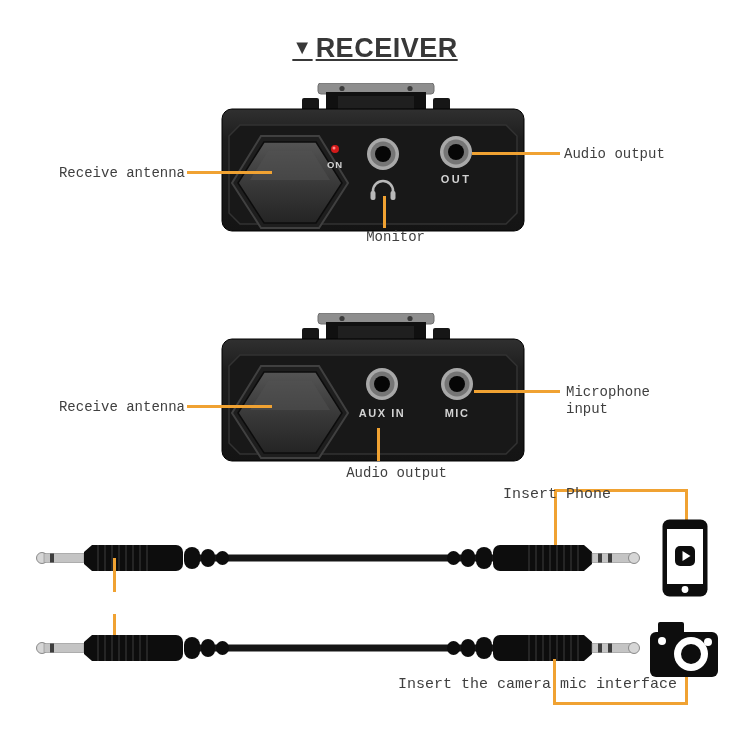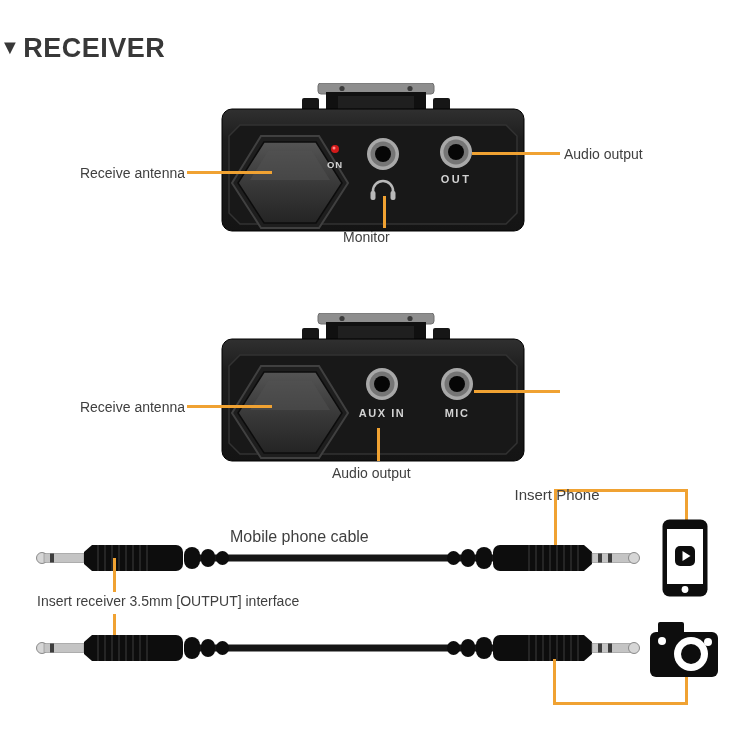--- a/index.html
+++ b/index.html
@@ -1,23 +1,23 @@
 <!DOCTYPE html>
 <html style="--accent: #F0A232;"><head>
 <meta charset="utf-8">
 <style>
   html,body{margin:0;padding:0;background:#fff;}
   #canvas{position:relative;width:750px;height:750px;background:#ffffff;overflow:hidden;
           font-family:"Liberation Sans",sans-serif;}
-  .title{position:absolute;left:0;width:100%;font-weight:bold;
-         font-size:27px;color:#383838;letter-spacing:.5px;}
+  .title{position:absolute;left:0;width:100%;text-align:center;font-weight:bold;
+         font-size:27px;color:#383838;letter-spacing:.5px;text-decoration:underline;}
   .title .marker{font-size:20px;vertical-align:3px;margin-right:3px;}
-  .lbl{position:absolute;font-size:14px;color:#3F3F3F;line-height:17px;}
+  .lbl{position:absolute;font-size:14px;color:#3F3F3F;line-height:17px;font-family:Liberation Mono, monospace;}
   .lbl.right{text-align:right;}
-  .lbl.center{text-align:left;}
+  .lbl.center{text-align:right;}
   .lbl.md{font-size:15px;}
   .lbl.lg{font-size:16px;}
   .cl{position:absolute;background:var(--accent,#F0A232);}
   svg{position:absolute;display:block;}
   .panel-text{fill:#d2d2d2;font-family:"Liberation Sans",sans-serif;font-weight:bold;}
 </style>
 </head>
 <body>
 
 <div id="canvas">
@@ -130,38 +130,41 @@
       <circle cx="237" cy="71" r="12.5" fill="#757575"></circle>
       <circle cx="237" cy="71" r="8" fill="#060606"></circle>
     </g>
     <text x="237" y="104" class="panel-text" text-anchor="middle" font-size="11" letter-spacing="1.5">MIC</text>
   </svg>
 
   <div class="lbl right" style="left:40px;top:399px;width:145px">Receive antenna</div>
   <div class="cl" style="left:187px;top:405px;width:85px;height:3px"></div>
 
   <div class="cl" style="left:474px;top:390px;width:86px;height:3px"></div>
+  <div class="lbl" style="left:566px;top:384px;width:120px">
+    <div>Microphone</div>
+    <div>input</div>
+  </div>
 
   <div class="cl" style="left:377px;top:428px;width:3px;height:33px"></div>
   <div class="lbl center" style="left:332px;top:465px;width:115px">Audio output</div>
 
   <div class="cl" style="left:554px;top:489px;width:134px;height:3px"></div>
   <div class="cl" style="left:554px;top:489px;width:3px;height:74px"></div>
   <div class="cl" style="left:685px;top:489px;width:3px;height:32px"></div>
   <div class="lbl md" style="left:498px;top:486px;width:118px;text-align:center">Insert Phone</div>
 
   <svg style="left:662px;top:519px" width="46" height="78" viewBox="0 0 46 78">
     <rect x="0.5" y="0.5" width="45" height="77" rx="7" fill="#0d0d0d"></rect>
     <rect x="5" y="10" width="36" height="55" fill="#ffffff"></rect>
     <rect x="13" y="27" width="20" height="20" rx="5" fill="#0d0d0d"></rect>
     <path d="M20.5 32 L28.5 37 L20.5 42 Z" fill="#ffffff"></path>
     <circle cx="23" cy="70.5" r="3.4" fill="#ffffff"></circle>
   </svg>
 
-  <div class="lbl lg center" style="left:230px;top:528px;width:225px">Mobile phone cable</div>
 
   <svg style="left:36px;top:540px" width="604" height="36" viewBox="0 0 604 36">
     <path d="M150 18 H 460" stroke="#161616" stroke-width="7" fill="none"></path>
     <g>
       <circle cx="6" cy="18" r="5.5" fill="#d6d6d6" stroke="#8a8a8a"></circle>
       <rect x="8" y="13.5" width="40" height="9" fill="#c4c4c4" stroke="#8a8a8a" stroke-width="0.6"></rect>
       <rect x="14" y="13.5" width="4" height="9" fill="#3d3d3d"></rect>
       <path d="M48 12 L56 5 H 140 a7 7 0 0 1 7 7 v12 a7 7 0 0 1 -7 7 H 56 L48 24 Z" fill="#0d0d0d"></path>
       <path d="M62 5 V31 M69 5 V31 M76 5 V31 M83 5 V31 M90 5 V31 M97 5 V31 M104 5 V31 M111 5 V31" stroke="#2e2e2e" stroke-width="1.5"></path>
       <rect x="148" y="7" width="16" height="22" rx="8" fill="#0d0d0d"></rect>
@@ -175,21 +178,20 @@
       <path d="M556 12 L548 5 H 464 a7 7 0 0 0 -7 7 v12 a7 7 0 0 0 7 7 H 548 L556 24 Z" fill="#0d0d0d"></path>
       <path d="M493 5 V31 M500 5 V31 M507 5 V31 M514 5 V31 M521 5 V31 M528 5 V31 M535 5 V31 M542 5 V31" stroke="#2e2e2e" stroke-width="1.5"></path>
       <rect x="556" y="13.5" width="40" height="9" fill="#c4c4c4" stroke="#8a8a8a" stroke-width="0.6"></rect>
       <rect x="562" y="13.5" width="4" height="9" fill="#3d3d3d"></rect>
       <rect x="572" y="13.5" width="4" height="9" fill="#3d3d3d"></rect>
       <circle cx="598" cy="18" r="5.5" fill="#d6d6d6" stroke="#8a8a8a"></circle>
     </g>
   </svg>
 
   <div class="cl" style="left:113px;top:558px;width:3px;height:34px"></div>
-  <div class="lbl" style="left:37px;top:593px;width:330px">Insert receiver 3.5mm [OUTPUT] interface</div>
   <div class="cl" style="left:113px;top:614px;width:3px;height:33px"></div>
 
 
   <svg style="left:36px;top:630px" width="604" height="36" viewBox="0 0 604 36">
     <path d="M150 18 H 460" stroke="#161616" stroke-width="7" fill="none"></path>
     <g>
       <circle cx="6" cy="18" r="5.5" fill="#d6d6d6" stroke="#8a8a8a"></circle>
       <rect x="8" y="13.5" width="40" height="9" fill="#c4c4c4" stroke="#8a8a8a" stroke-width="0.6"></rect>
       <rect x="14" y="13.5" width="4" height="9" fill="#3d3d3d"></rect>
       <path d="M48 12 L56 5 H 140 a7 7 0 0 1 7 7 v12 a7 7 0 0 1 -7 7 H 56 L48 24 Z" fill="#0d0d0d"></path>
@@ -217,14 +219,15 @@
 
   <svg style="left:650px;top:620px" width="68" height="58" viewBox="0 0 68 58">
     <rect x="8" y="2" width="26" height="14" rx="2" fill="#0d0d0d"></rect>
     <rect x="0" y="12" width="68" height="45" rx="6" fill="#0d0d0d"></rect>
     <circle cx="41" cy="34" r="17" fill="#ffffff"></circle>
     <circle cx="41" cy="34" r="10" fill="#0d0d0d"></circle>
     <circle cx="12" cy="21" r="4" fill="#ffffff"></circle>
     <circle cx="58" cy="22" r="4" fill="#ffffff"></circle>
   </svg>
 
+  <div class="lbl md" style="left:398px;top:676px;width:290px">Insert the camera mic interface</div>
 
 </div>
 
 </body></html>

